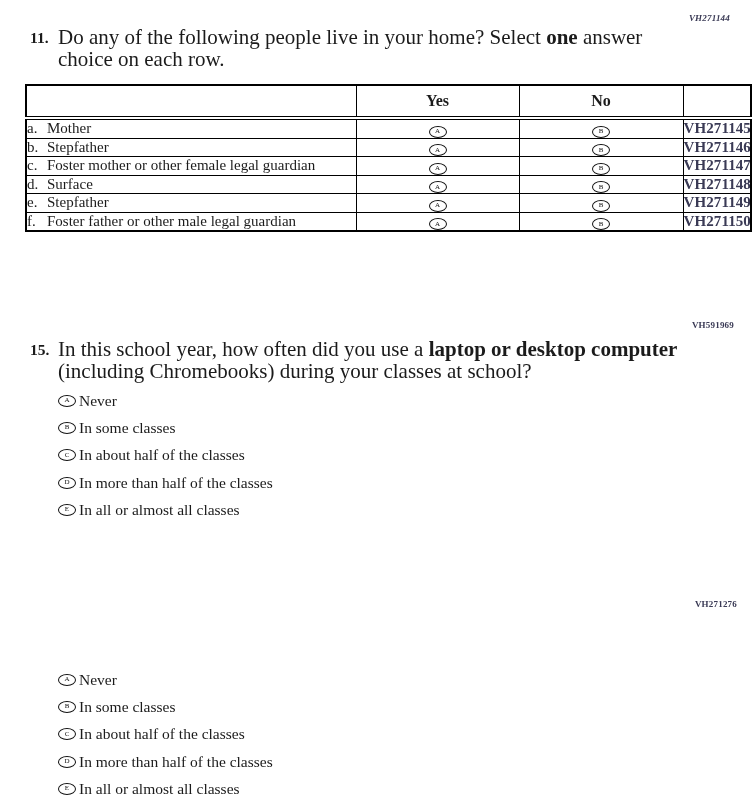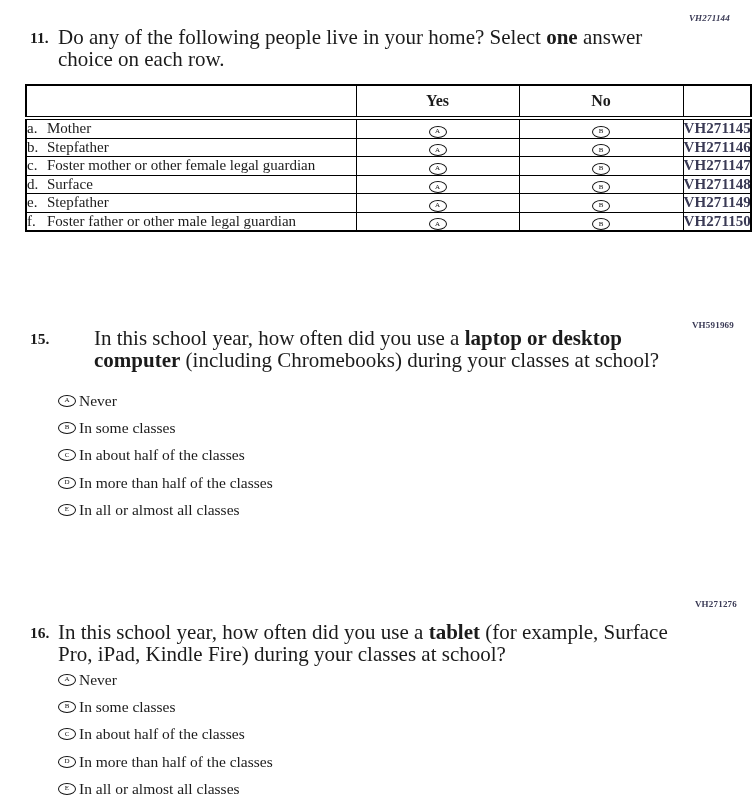--- a/index.html
+++ b/index.html
@@ -17,21 +17,21 @@
     letter-spacing:0.2px;
     color:#3a3a55;
     font-weight:bold;
   }
   #code14{top:13px;right:23px;font-style:italic;}
   #code15{top:320px;right:19px;}
   #code16{top:599px;right:16px;text-align:center;}
 
   .question{position:absolute;left:30px;display:flex;}
   #q14{top:27px;width:632px;}
-  #q15{top:328px;width:650px;gap:36px;}
+  #q15{top:339px;width:650px;}
   #q16{top:622px;width:660px;}
   .qnum{font-weight:bold;width:28px;flex:none;font-size:15.5px;line-height:21.5px;}
   .qtext{flex:1;font-size:21px;line-height:21.5px;}
   .qtext b{font-weight:bold;}
 
   
   .options{position:absolute;left:58px;}
   #opts15{top:387px;}
   #opts16{top:666px;}
   .option{display:flex;align-items:center;height:27.3px;}
@@ -197,24 +197,20 @@
     <div class="option">
       <span class="bubble">D</span>
       <span class="opt-label">In more than half of the classes</span>
     </div>
     <div class="option">
       <span class="bubble">E</span>
       <span class="opt-label">In all or almost all classes</span>
     </div>
   </div>
 
-  <div class="question" id="q16">
-    <span class="qnum">16.</span>
-    <span class="qtext"><span>In this school year, how often did you use a </span><b>tablet</b><span> (for example, Surface Pro, iPad, Kindle Fire) during your classes at school?</span></span>
-  </div>
 
   <div class="options" id="opts16">
     <div class="option">
       <span class="bubble">A</span>
       <span class="opt-label">Never</span>
     </div>
     <div class="option">
       <span class="bubble">B</span>
       <span class="opt-label">In some classes</span>
     </div>

